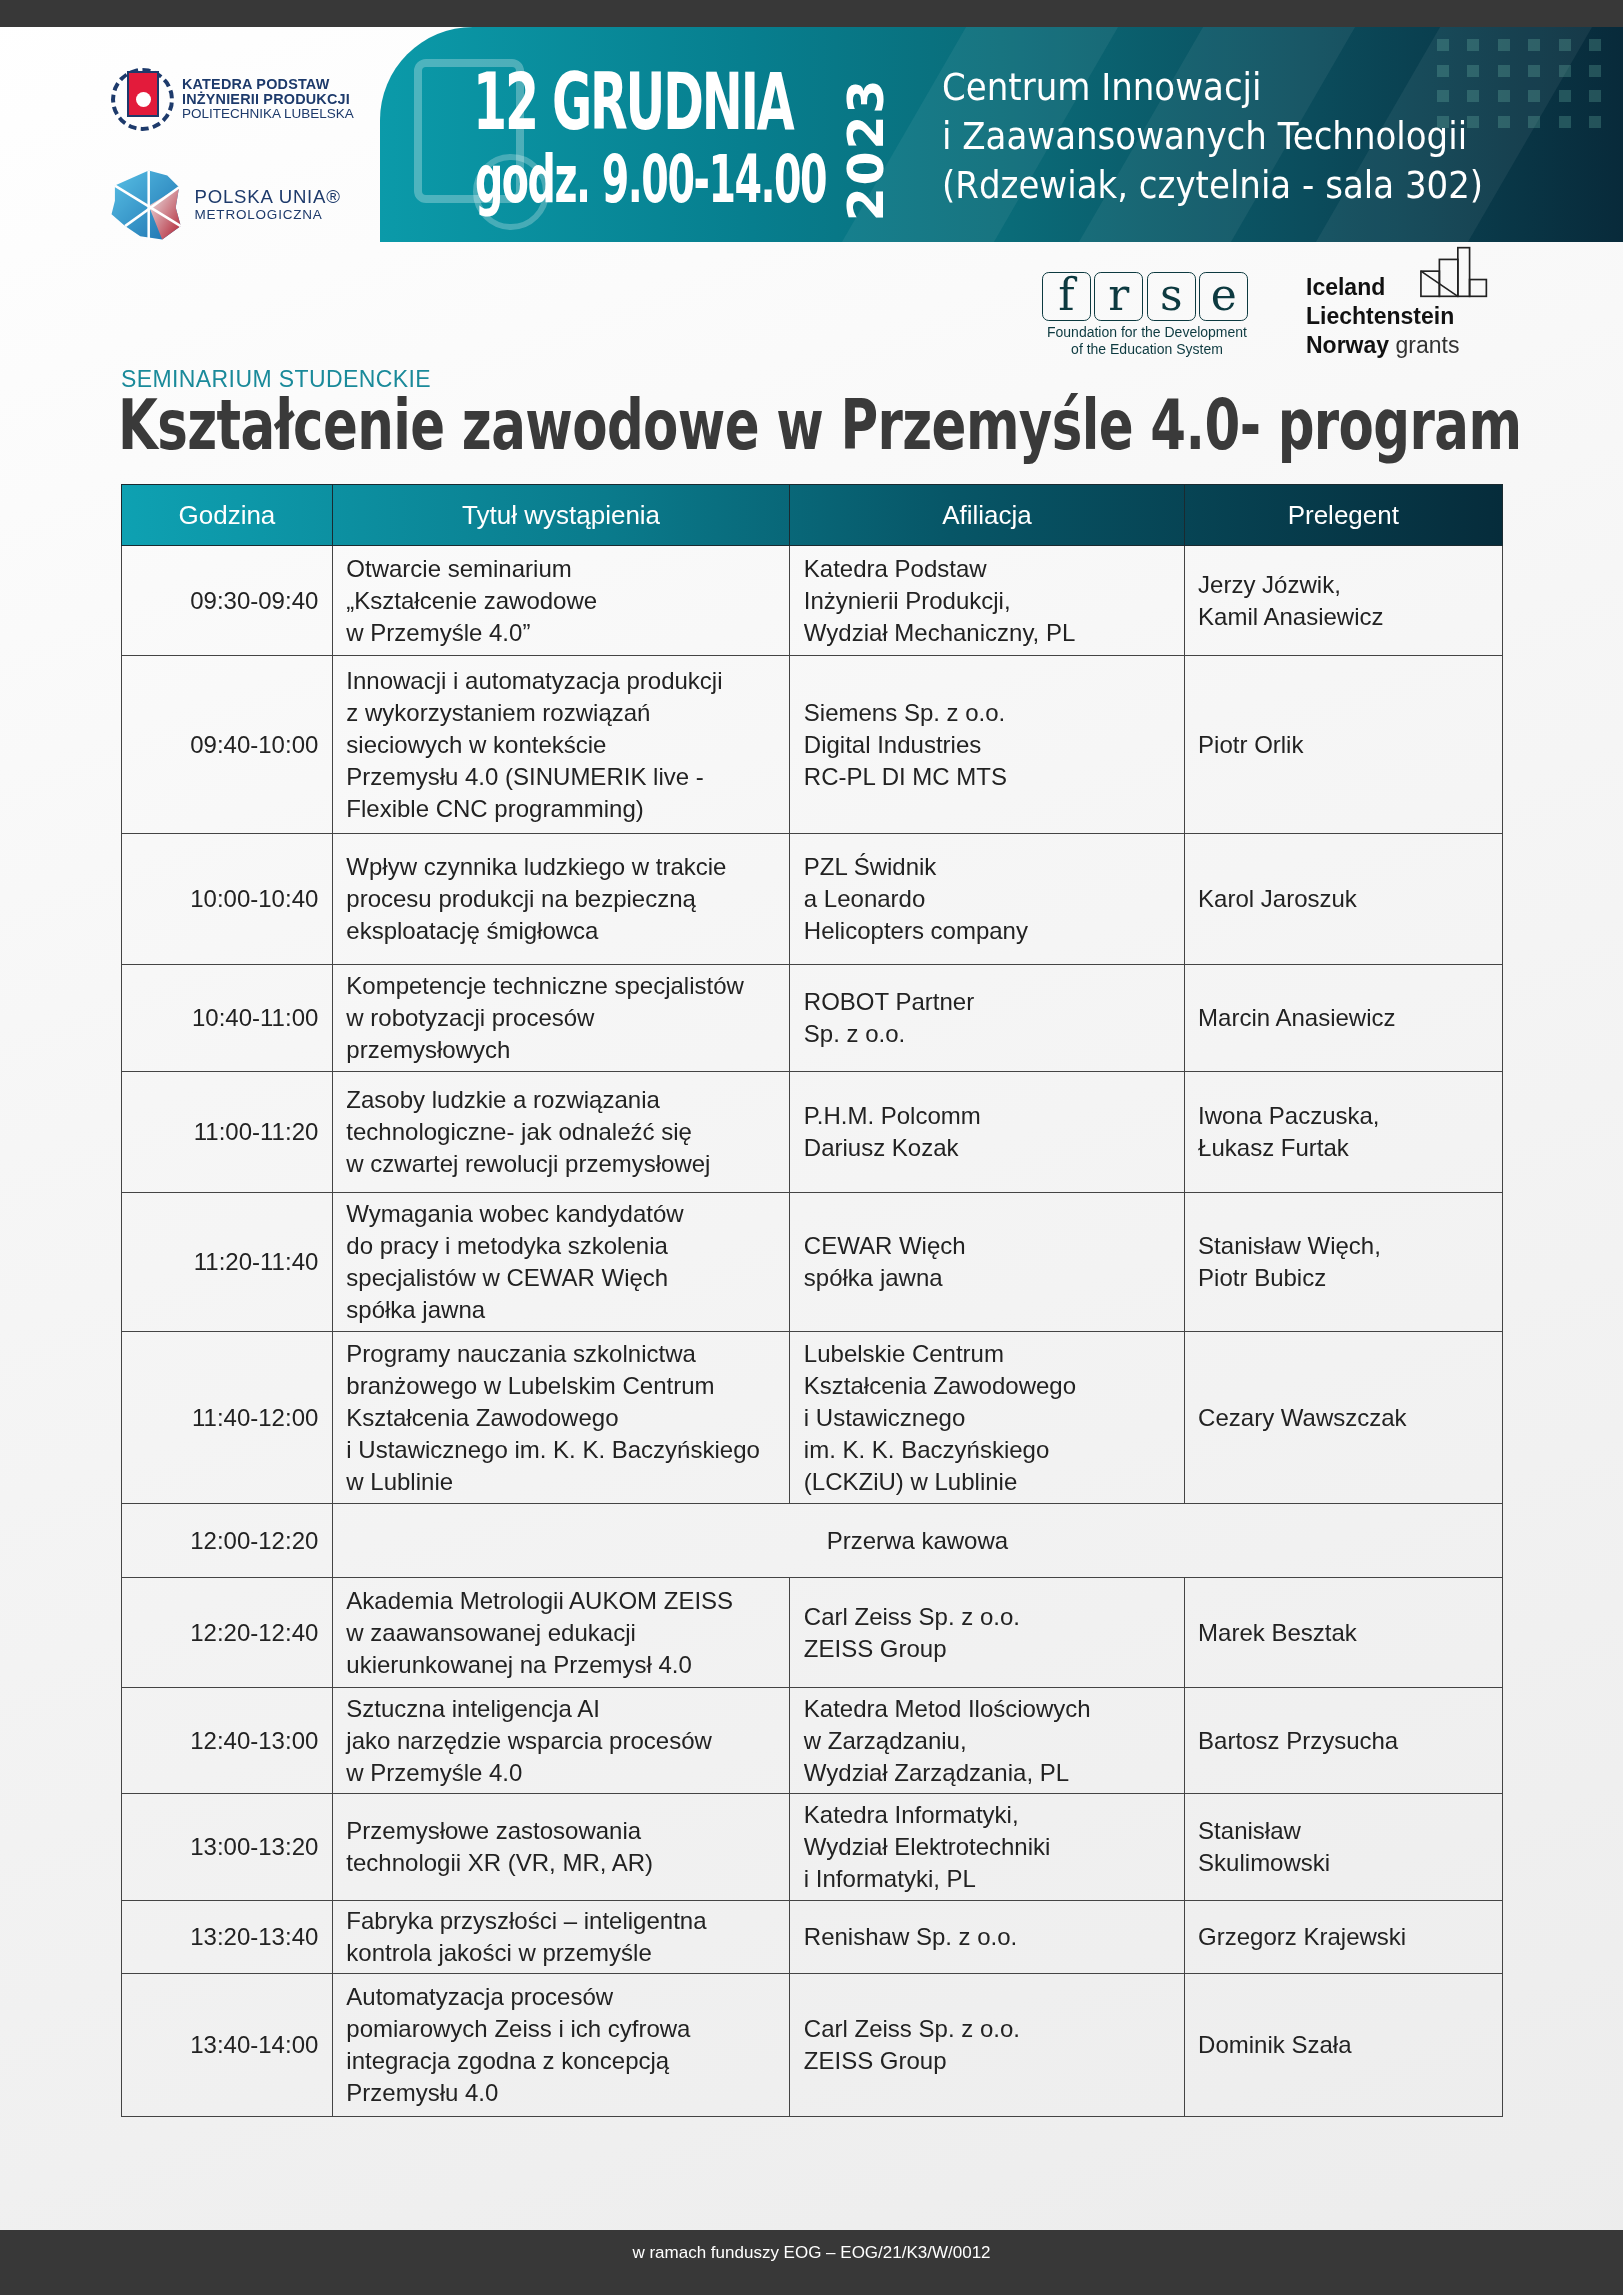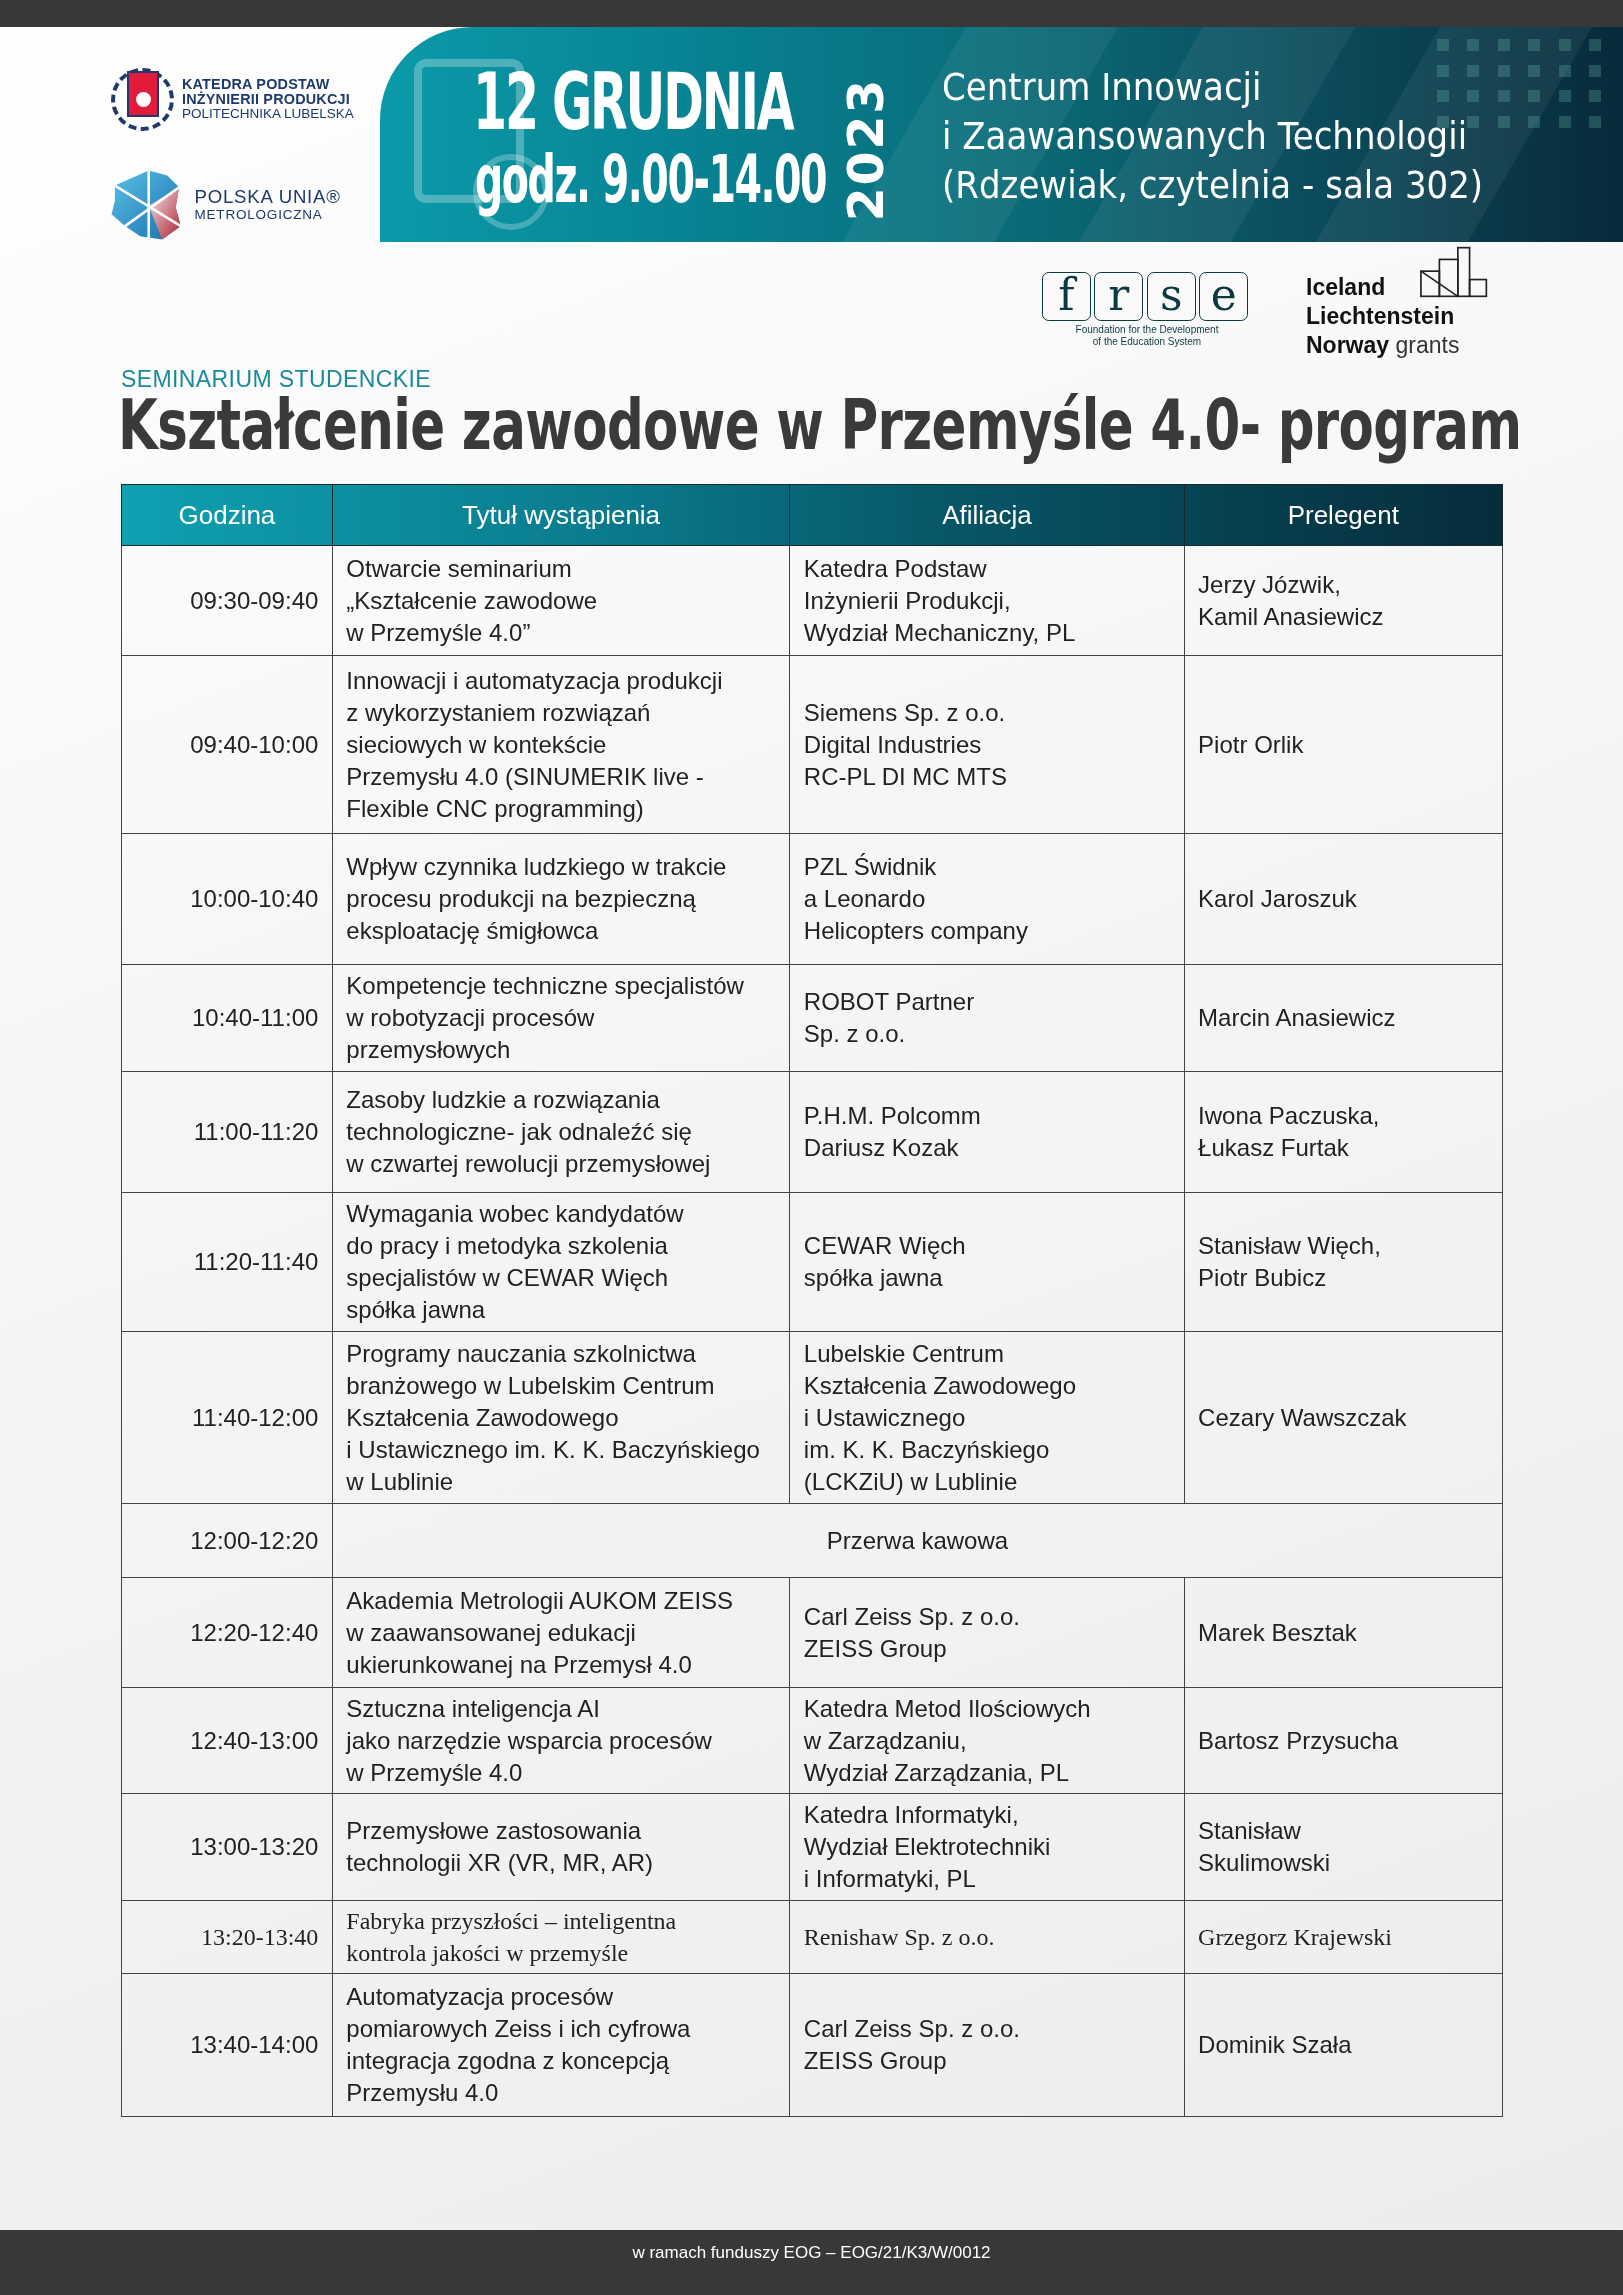--- a/index.html
+++ b/index.html
@@ -55,21 +55,21 @@
   .date-year {
     position: absolute; left: 462px; top: 51px; color: #fff; font-family: "DejaVu Sans", sans-serif; font-weight: bold;
     font-size: 49px; line-height: 1; writing-mode: vertical-rl; transform: rotate(180deg); letter-spacing: 1.7px;
   }
   .venue { position: absolute; left: 562px; top: 36px; color: #fff; font-size: 37px; line-height: 49px; font-family: "DejaVu Sans", sans-serif; transform: scaleX(0.92); transform-origin: left top; white-space: nowrap; }
 
   
   .frse { position: absolute; left: 1042px; top: 272px; width: 210px; }
   .frse .letters { display: flex; gap: 3.4px; }
   .frse .letters span { width: 49px; height: 49px; border: 1.7px solid #0d3a40; border-radius: 6.8px; color: #0d3a40; font-family: "DejaVu Serif", serif; font-size: 44px; line-height: 44px; text-align: center; }
-  .frse .cap { font-size: 10px; color: #0d3a40; text-align: center; line-height: 1.2; margin-top: 3.4px; }
+  .frse .cap { font-size: 14px; color: #0d3a40; text-align: center; line-height: 1.2; margin-top: 3.4px; }
   .eea { position: absolute; left: 1306px; top: 243px; width: 194px; }
   .eea .bars { position: absolute; left: 113px; top: 3.4px; width: 76px; height: 52px; }
   .eea .words { position: absolute; left: 0; top: 30px; font-size: 23px; line-height: 29px; color: #111; font-weight: bold; white-space: nowrap; }
   .eea .words .g { font-weight: normal; color: #333; }
 
   .subtitle { position: absolute; left: 121px; top: 366px; color: #1a8a9a; font-size: 23px; letter-spacing: 0.4px; }
   .title {
     position: absolute; left: 118px; top: 391px; color: #3a3a3a; font-family: "DejaVu Sans", sans-serif; font-weight: bold;
     font-size: 69px; line-height: 1; white-space: nowrap; transform: scaleX(0.745); transform-origin: left top; letter-spacing: -0.8px;
   }
@@ -381,21 +381,21 @@
         <td class="cell-lines">
           <span>Katedra Informatyki,</span>
           <span>Wydział Elektrotechniki</span>
           <span>i Informatyki, PL</span>
         </td>
         <td class="cell-lines">
           <span>Stanisław</span>
           <span>Skulimowski</span>
         </td>
       </tr>
-      <tr style="height: 73px; font-family: Liberation Serif, serif;">
+      <tr style="height: 73px;">
         <td class="time">13:20-13:40</td>
         <td class="cell-lines">
           <span>Fabryka przyszłości – inteligentna</span>
           <span>kontrola jakości w przemyśle</span>
         </td>
         <td class="cell-lines">
           <span>Renishaw Sp. z o.o.</span>
         </td>
         <td class="cell-lines">
           <span>Grzegorz Krajewski</span>

